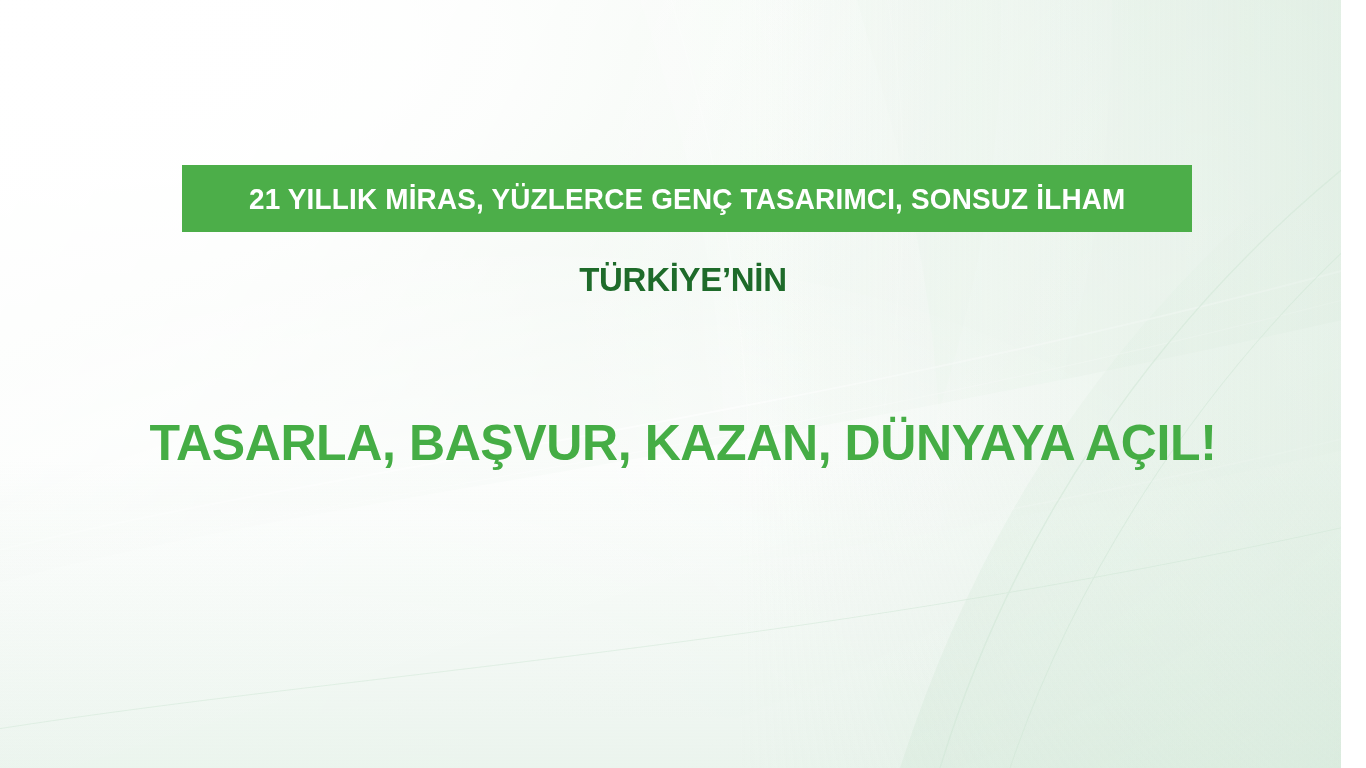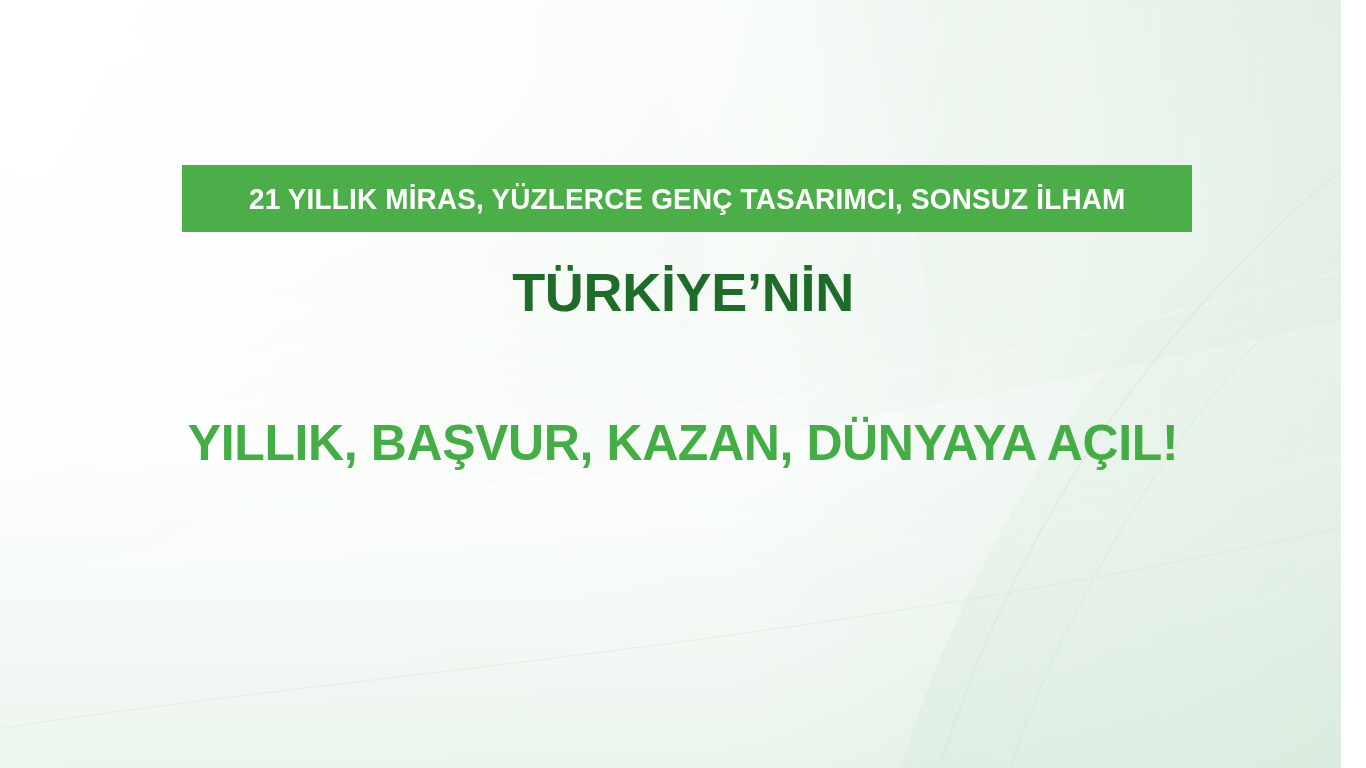--- a/index.html
+++ b/index.html
@@ -135,21 +135,21 @@
     left: 0;
     top: 262px;
     width: 1366px;
     text-align: center;
     color: #1E6B2A;
     font-family: "Liberation Sans", sans-serif;
     font-weight: 700;
     line-height: 1.12;
     letter-spacing: -0.3px;
   }
-  .headline-line-1 { font-size: 54px; display: block; }
+  .headline-line-1 { font-size: 33px; display: block; }
   .headline-line-2 { font-size: 45px; display: block; margin-top: 9px; }
 
   .cta {
     position: absolute;
     left: 0;
     top: 416px;
     width: 1366px;
     text-align: center;
     color: #45AD45;
     font-family: "Liberation Sans", sans-serif;
@@ -221,16 +221,16 @@
   <div class="content">
 
     <div class="eyebrow-banner">
       <span class="eyebrow-text">21 YILLIK MİRAS, YÜZLERCE GENÇ TASARIMCI, SONSUZ İLHAM</span>
     </div>
 
     <div class="headline">
       <span class="headline-line-1">TÜRKİYE’NİN</span>
     </div>
 
-    <div class="cta">YILLIK, BAŞVUR, KAZAN, DÜNYAYA AÇIL!</div>
+    <div class="cta">TASARLA, BAŞVUR, KAZAN, DÜNYAYA AÇIL!</div>
 
   </div>
 </div>
 
 </body></html>

